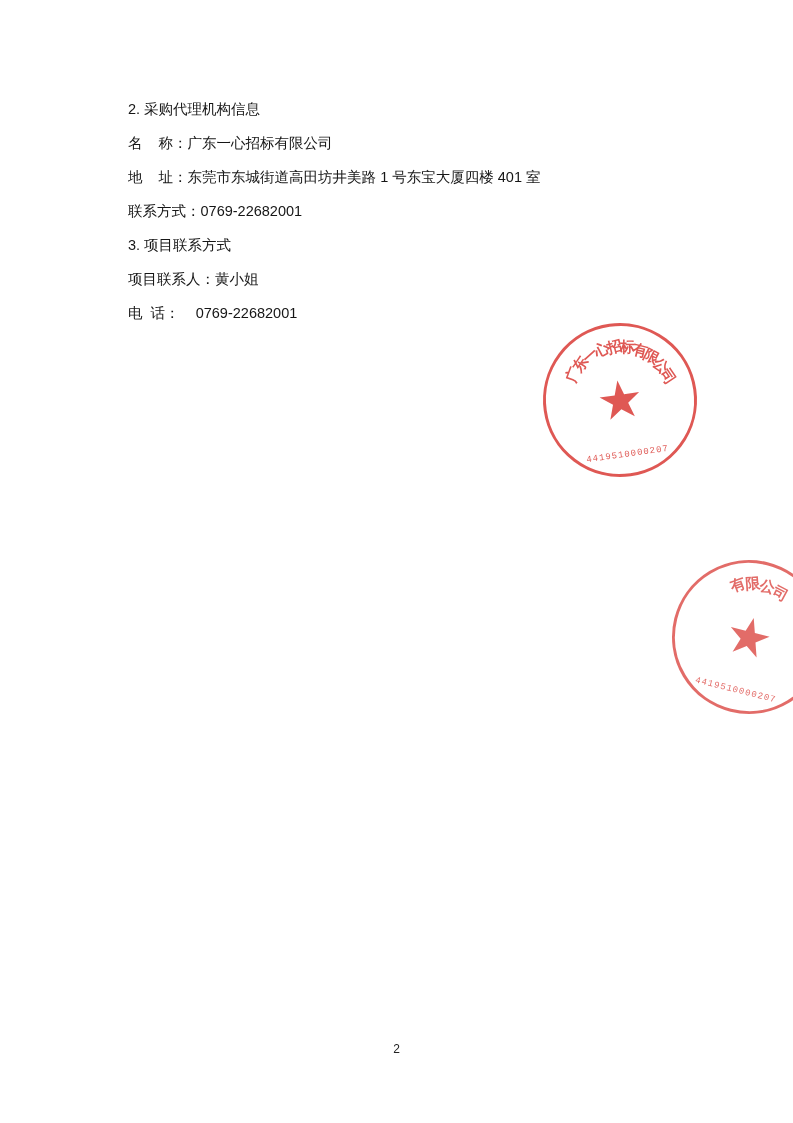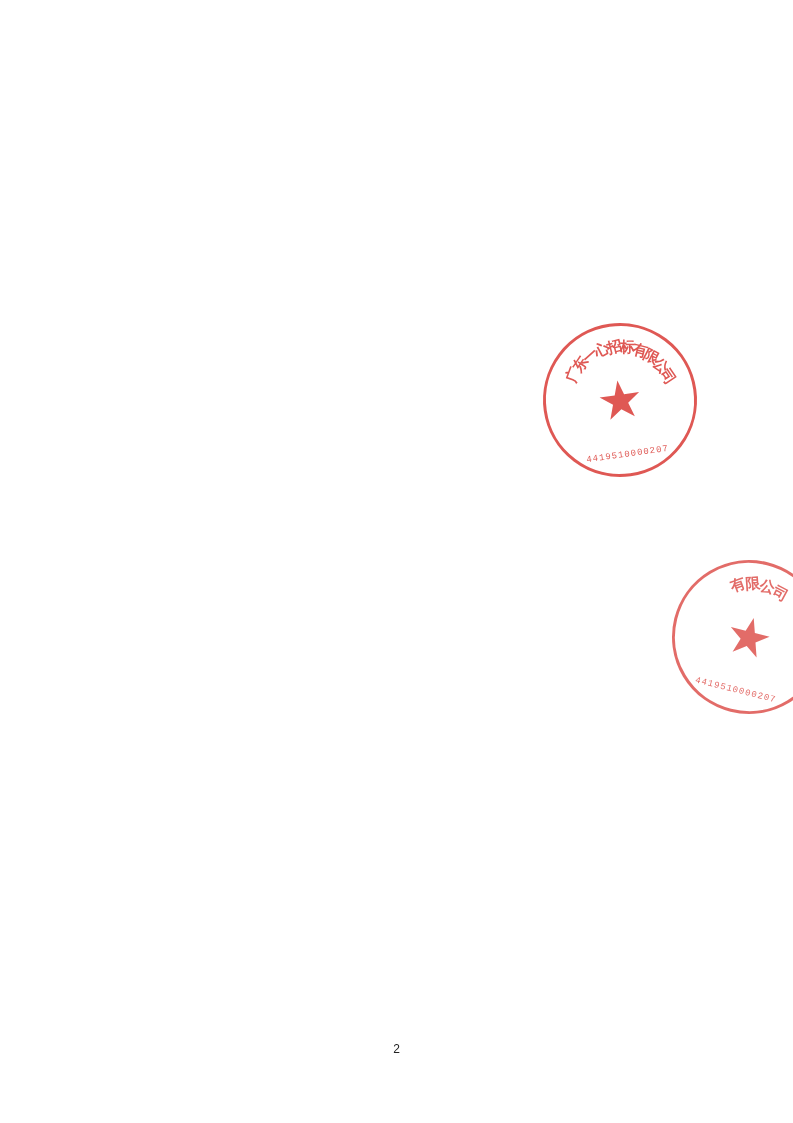--- a/index.html
+++ b/index.html
@@ -116,20 +116,29 @@
     font-size: 14px;
     line-height: 30px;
     white-space: pre;
   }
 </style>
 </head>
 <body>
 
 <div class="page">
 
+  <div class="doc-body">
+    <div class="line">2. 采购代理机构信息</div>
+    <div class="line">名    称：广东一心招标有限公司</div>
+    <div class="line">地    址：东莞市东城街道高田坊井美路 1 号东宝大厦四楼 401 室</div>
+    <div class="line">联系方式：0769-22682001</div>
+    <div class="line">3. 项目联系方式</div>
+    <div class="line">项目联系人：黄小姐</div>
+    <div class="line">电  话：    0769-22682001</div>
+  </div>
 
   <div class="seal seal-main">
     <div class="seal-arc-text">
       <span style="transform: rotate(-62deg) translate(0,-62px) rotate(0deg);">广</span>
       <span style="transform: rotate(-48deg) translate(0,-62px) rotate(0deg);">东</span>
       <span style="transform: rotate(-34deg) translate(0,-62px) rotate(0deg);">一</span>
       <span style="transform: rotate(-20deg) translate(0,-62px) rotate(0deg);">心</span>
       <span style="transform: rotate(-6deg) translate(0,-62px) rotate(0deg);">招</span>
       <span style="transform: rotate(8deg) translate(0,-62px) rotate(0deg);">标</span>
       <span style="transform: rotate(22deg) translate(0,-62px) rotate(0deg);">有</span>

